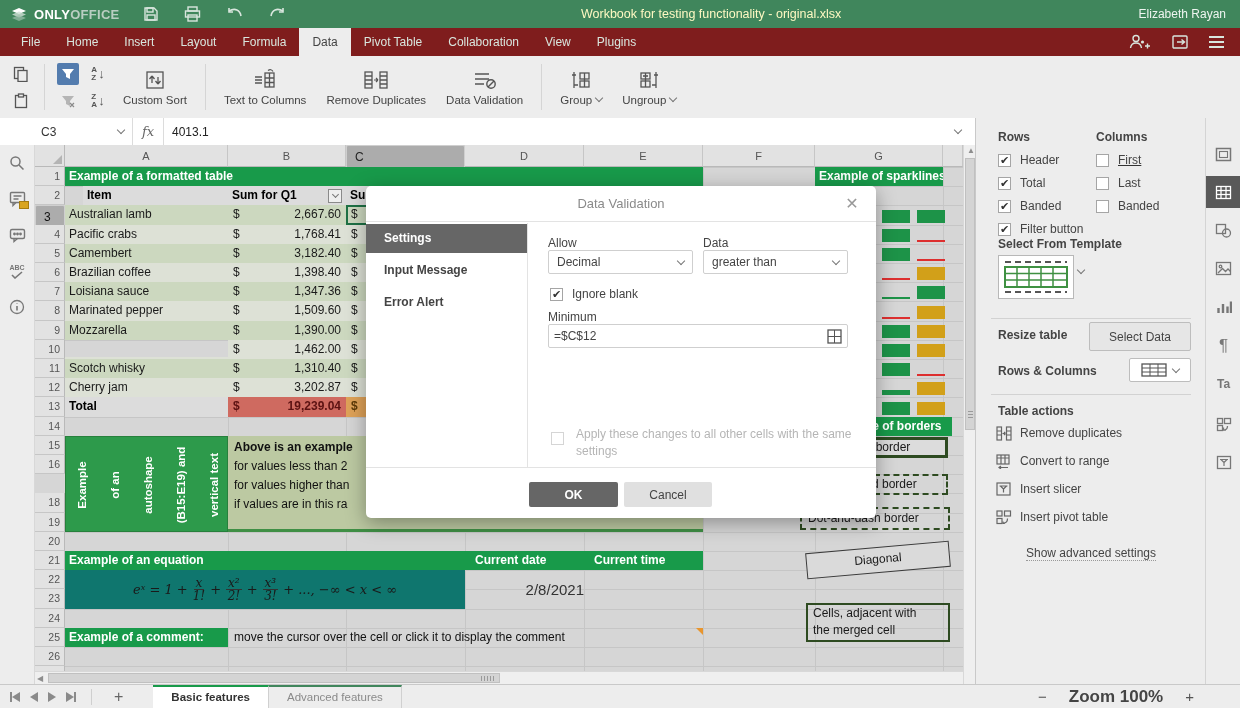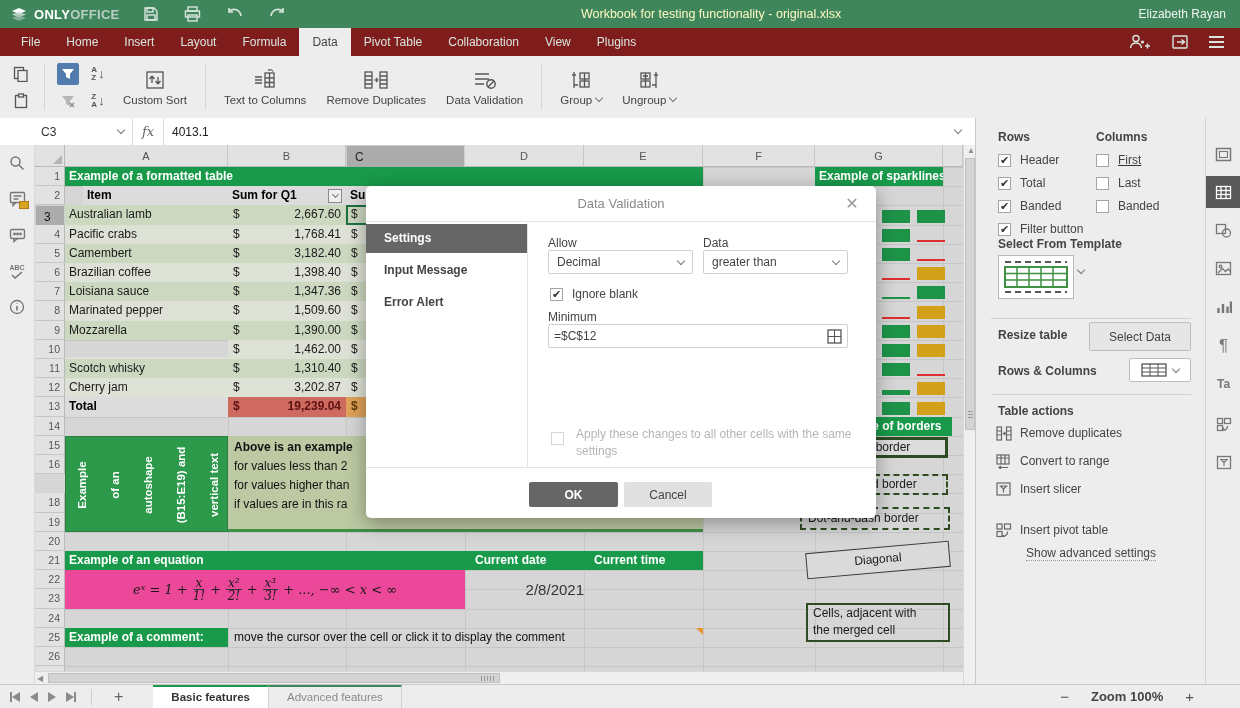--- a/index.html
+++ b/index.html
@@ -65,21 +65,21 @@
   .slivercell{left:311px;width:119px;padding-left:5px;}
   .greenline{position:absolute;left:30px;width:638px;height:2px;background:#3f8f45;}
   #selbox{position:absolute;left:311px;top:60.4px;width:119px;height:19.2px;border:2px solid #1e7145;box-sizing:border-box;}
   .sbar{position:absolute;width:28px;}
   
   #autoshape{position:absolute;left:30px;top:290.8px;width:163px;height:96px;background:#2d9a4b;border:1px solid #27803c;box-sizing:border-box;}
   .vword{position:absolute;top:38px;width:96px;height:20px;line-height:20px;text-align:center;color:#fff;font-weight:bold;font-size:11.5px;transform:rotate(-90deg);white-space:nowrap;}
   #condarea{position:absolute;left:193px;top:290.8px;width:475px;height:96px;background:#bcc9a2;border-bottom:3px solid #3f8f45;box-sizing:border-box;}
   .condline{position:absolute;left:6px;height:19.2px;line-height:19.2px;font-size:12px;color:#111;white-space:nowrap;}
   
-  .sage{background:#ec4899;}
+  .sage{background:#0f766e;}
   #eq{display:flex;align-items:center;justify-content:center;gap:5px;font-family:"DejaVu Serif",serif;font-style:italic;font-size:13px;color:#1a1a1a;height:100%;}
   .frac{display:inline-flex;flex-direction:column;align-items:center;line-height:12px;font-size:12px;}
   .frac .fn{border-bottom:1px solid #333;padding:0 2px;}
   .bigdate{font-size:15px;text-align:right;padding-right:6px;display:flex;align-items:center;justify-content:flex-end;}
   
   .bx{position:absolute;box-sizing:border-box;font-size:12px;color:#1a1a1a;overflow:hidden;white-space:nowrap;}
   #bx-thick{border:3px solid #2e4b21;background:#dcdcdc;text-align:center;line-height:15px;}
   #bx-dash{border:2px dashed #2e4b21;text-align:center;line-height:17px;}
   #bx-dotdash{border:2px dashed #2e4b21;padding-left:6px;line-height:19px;}
   #bx-diag{border:1.5px solid #3a3a3a;background:#dadada;text-align:center;line-height:23px;transform:rotate(-5deg);}
@@ -132,21 +132,21 @@
   .tri-l{width:0;height:0;border-top:5px solid transparent;border-bottom:5px solid transparent;border-right:8px solid #8a8a8a;}
   .tri-r{width:0;height:0;border-top:5px solid transparent;border-bottom:5px solid transparent;border-left:8px solid #8a8a8a;}
   .nav-bar{width:2px;height:10px;background:#8a8a8a;}
   #sb-div{width:1px;height:16px;background:#cfcfcf;margin:0 10px;}
   #add-sheet{font-size:16px;color:#666;margin:0 12px;}
   #sheet-tabs{display:flex;height:23px;margin-left:18px;}
   .stab{height:23px;line-height:21px;padding:0 18px;font-size:11.5px;border-top:2px solid transparent;box-sizing:border-box;white-space:nowrap;}
   .stab.active{background:#fff;border-top-color:#189a4a;color:#333;font-weight:bold;border-right:1px solid #d0d0d0;}
   .stab.inactive{border-top-color:#40865c;color:#8a8a8a;border-right:1px solid #d0d0d0;}
   #zoomgrp{margin-left:auto;display:flex;align-items:center;gap:22px;padding-right:46px;color:#444;}
-  #zoom-lbl{font-weight:bold;font-size:13px;}
+  #zoom-lbl{font-weight:bold;font-size:17px;}
   .zbtn{font-size:15px;color:#555;}
 </style>
 </head>
 <body>
 
 <div id="app">
 
   <div id="topbar">
     <div id="logo">
       <svg width="18" height="18" viewBox="0 0 18 18">
@@ -725,21 +725,21 @@
         </div>
         <div class="action" style="top: 362px;">
           <div>
             <svg width="16" height="15" viewBox="0 0 16 15" fill="none" stroke="#666" stroke-width="1.2">
               <rect x="1" y="1" width="13" height="12"></rect>
               <path d="M3.5 4 h8 M4.5 4 l3 3 v3.5 l0 0 M7.5 7 l3 -3"></path>
             </svg>
           </div>
           <div>Insert slicer</div>
         </div>
-        <div class="action" style="top: 403px;">
+        <div class="action" style="top: 390px;">
           <div>
             <svg width="16" height="15" viewBox="0 0 16 15" fill="none" stroke="#666" stroke-width="1.2">
               <rect x="1" y="1" width="5" height="5"></rect>
               <rect x="1" y="8.5" width="5" height="5"></rect>
               <rect x="8.5" y="1" width="6" height="5"></rect>
               <path d="M11.5 8.5 c0 3.5 -2.5 4.5 -4 4.5 M9 13.5 h-2 v-2"></path>
             </svg>
           </div>
           <div>Insert pivot table</div>
         </div>

